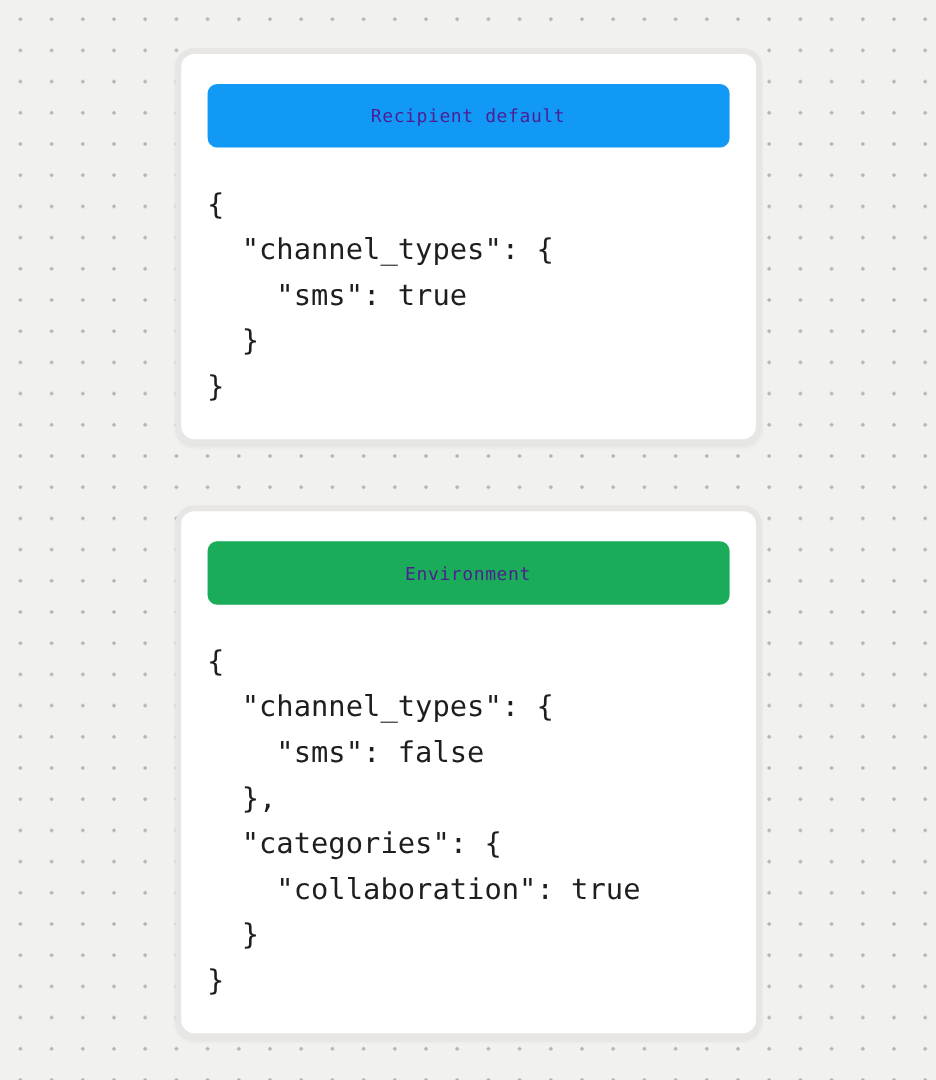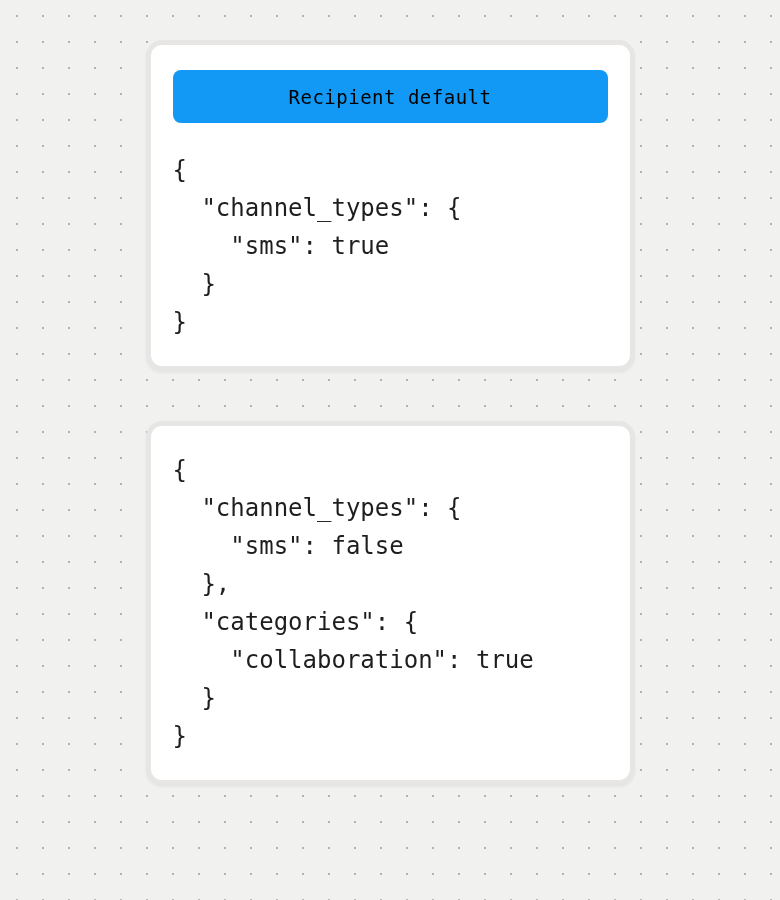--- a/index.html
+++ b/index.html
@@ -31,22 +31,22 @@
   .card-second { margin-top: 50px; }
   .card-header {
     height: 53px;
     border-radius: 8px;
     display: flex;
     align-items: center;
     justify-content: center;
     margin-bottom: 28px;
   }
   .card-header span {
-    color: #000000;
-    font-size: 19px;
+    color: #4c1d95;
+    font-size: 15px;
     letter-spacing: 0.5px;
     font-weight: normal;
   }
   pre.code {
     margin: 0;
     padding: 0;
     font-family: "DejaVu Sans Mono", "Liberation Mono", monospace;
     font-size: 24px;
     line-height: 38px;
     color: #1e1e1e;
@@ -63,20 +63,23 @@
       <span>Recipient default</span>
     </div>
     <pre class="code">{
   "channel_types": {
     "sms": true
   }
 }</pre>
   </section>
 
   <section class="card card-second">
+    <div class="card-header" style="background-color: rgb(26, 172, 88);">
+      <span>Environment</span>
+    </div>
     <pre class="code">{
   "channel_types": {
     "sms": false
   },
   "categories": {
     "collaboration": true
   }
 }</pre>
   </section>
 

